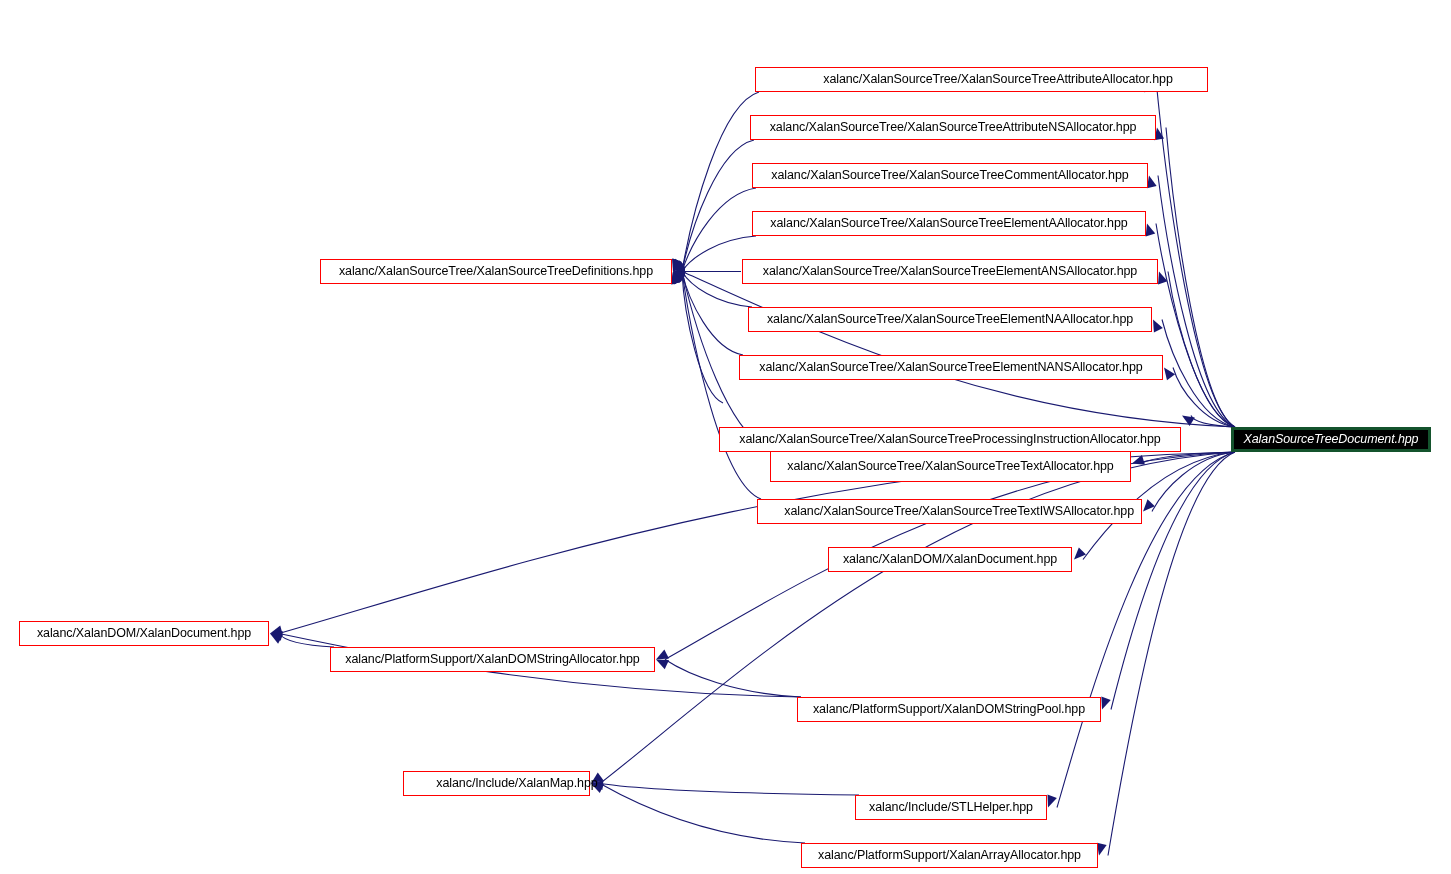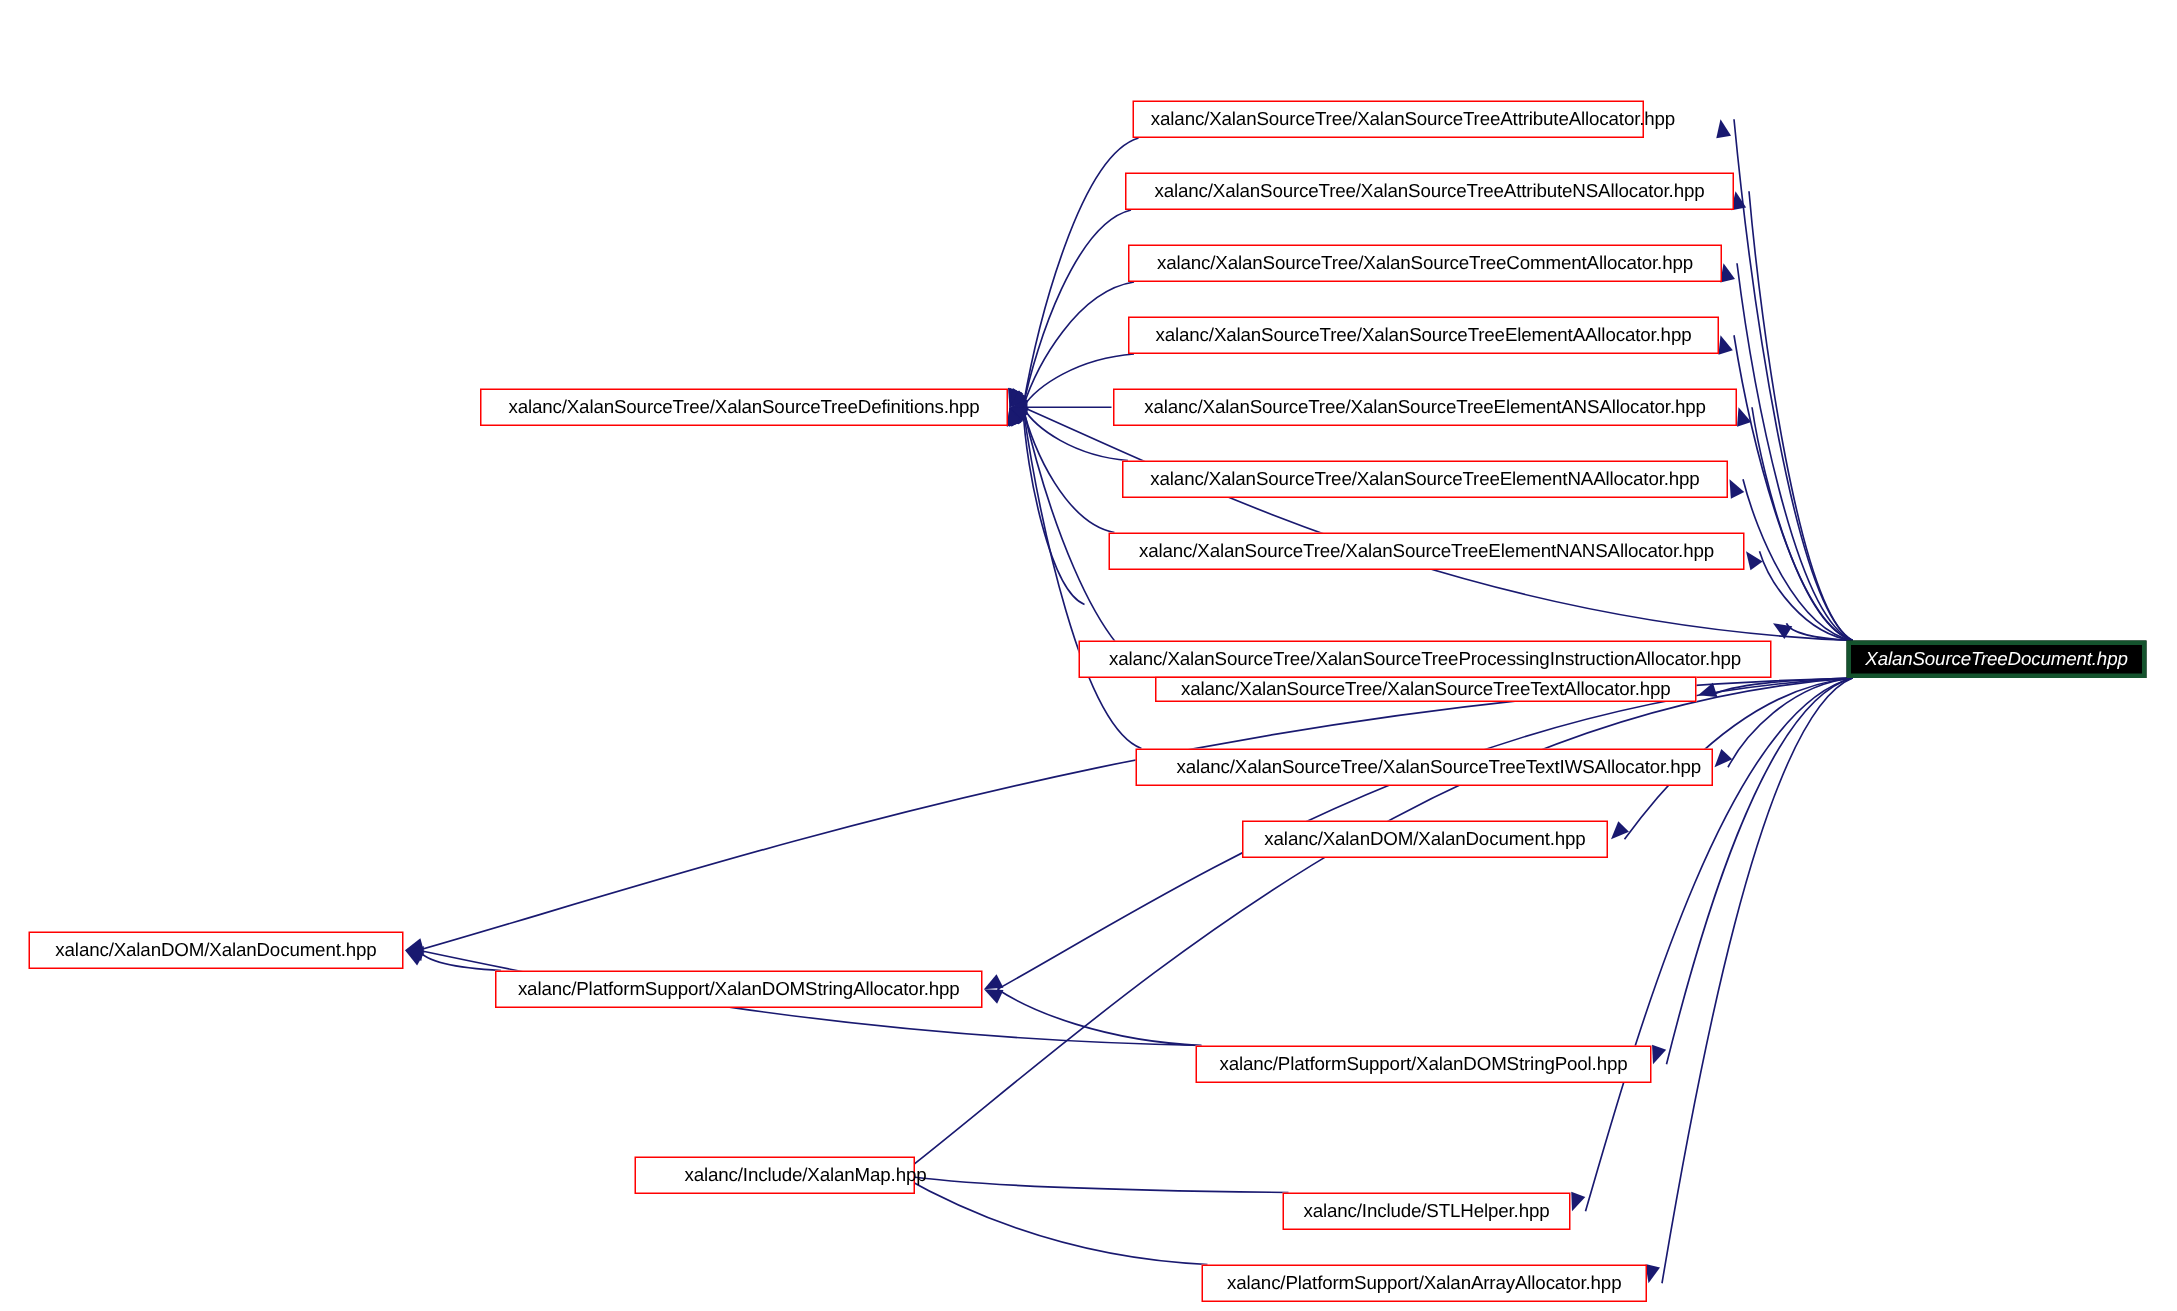--- a/index.html
+++ b/index.html
@@ -117,21 +117,21 @@
       <polygon points="656,659.5 668.9869858152282,660.0815491682224 664.7317479989673,669.1310215908038" fill="#191970"></polygon>
       <path d="M859,795 C738.4,793.56 649.96,790.7 600,783.5" fill="none" stroke="#191970" stroke-width="1.1"></path>
       <polygon points="591,783.5 603.517594611231,779.9914639593011 602.3054324474577,789.9177252337546" fill="#191970"></polygon>
       <path d="M805,843 C708.7,838.68 638.08,805.1 600,783.5" fill="none" stroke="#191970" stroke-width="1.1"></path>
       <polygon points="591,783.5 603.9918776518251,783.9594726107249 599.8218741259183,793.0485358514514" fill="#191970"></polygon>
     </svg>
   <div id="node-layer">
       <div class="node" style="left: 320px; top: 259px; width: 352px; height: 25px;">
         <span>xalanc/XalanSourceTree/XalanSourceTreeDefinitions.hpp</span>
       </div>
-      <div class="node" style="left: 755px; top: 67px; width: 341px; height: 25px; padding-left: 40px;">
+      <div class="node" style="left: 755px; top: 67px; width: 453px; height: 25px; padding-left: 40px;">
         <span>xalanc/XalanSourceTree/XalanSourceTreeAttributeAllocator.hpp</span>
       </div>
       <div class="node" style="left: 750px; top: 115px; width: 406px; height: 25px;">
         <span>xalanc/XalanSourceTree/XalanSourceTreeAttributeNSAllocator.hpp</span>
       </div>
       <div class="node" style="left: 752px; top: 163px; width: 396px; height: 25px;">
         <span>xalanc/XalanSourceTree/XalanSourceTreeCommentAllocator.hpp</span>
       </div>
       <div class="node" style="left: 752px; top: 211px; width: 394px; height: 25px;">
         <span>xalanc/XalanSourceTree/XalanSourceTreeElementAAllocator.hpp</span>
@@ -141,39 +141,39 @@
       </div>
       <div class="node" style="left: 748px; top: 307px; width: 404px; height: 25px;">
         <span>xalanc/XalanSourceTree/XalanSourceTreeElementNAAllocator.hpp</span>
       </div>
       <div class="node" style="left: 739px; top: 355px; width: 424px; height: 25px;">
         <span>xalanc/XalanSourceTree/XalanSourceTreeElementNANSAllocator.hpp</span>
       </div>
       <div class="node" style="left: 719px; top: 403px; width: 462px; height: 25px; margin-top: 24px;">
         <span>xalanc/XalanSourceTree/XalanSourceTreeProcessingInstructionAllocator.hpp</span>
       </div>
-      <div class="node" style="left: 770px; top: 451px; width: 361px; height: 17px; text-align: right;">
+      <div class="node" style="left: 770px; top: 451px; width: 361px; height: 31px; text-align: right;">
         <span>xalanc/XalanSourceTree/XalanSourceTreeTextAllocator.hpp</span>
       </div>
       <div class="node" style="left: 757px; top: 499px; width: 385px; height: 25px; justify-content: flex-end;">
         <span>xalanc/XalanSourceTree/XalanSourceTreeTextIWSAllocator.hpp</span>
       </div>
       <div class="node" style="left: 828px; top: 547px; width: 244px; height: 25px; text-align: center;">
         <span>xalanc/XalanDOM/XalanDocument.hpp</span>
       </div>
       <div class="node" style="left: 19px; top: 621px; width: 250px; height: 25px;">
         <span>xalanc/XalanDOM/XalanDocument.hpp</span>
       </div>
       <div class="node" style="left: 330px; top: 647px; width: 325px; height: 25px;">
         <span>xalanc/PlatformSupport/XalanDOMStringAllocator.hpp</span>
       </div>
       <div class="node" style="left: 797px; top: 697px; width: 304px; height: 25px;">
         <span>xalanc/PlatformSupport/XalanDOMStringPool.hpp</span>
       </div>
-      <div class="node" style="left: 423px; top: 771px; width: 187px; height: 25px; padding-left: 48px;">
+      <div class="node" style="left: 403px; top: 771px; width: 187px; height: 25px; padding-left: 48px;">
         <span>xalanc/Include/XalanMap.hpp</span>
       </div>
       <div class="node" style="left: 855px; top: 795px; width: 192px; height: 25px;">
         <span>xalanc/Include/STLHelper.hpp</span>
       </div>
       <div class="node" style="left: 801px; top: 843px; width: 297px; height: 25px;">
         <span>xalanc/PlatformSupport/XalanArrayAllocator.hpp</span>
       </div>
       <div class="node target" style="left: 1231px; top: 427px; width: 200px; height: 25px;">
         <span>XalanSourceTreeDocument.hpp</span>

